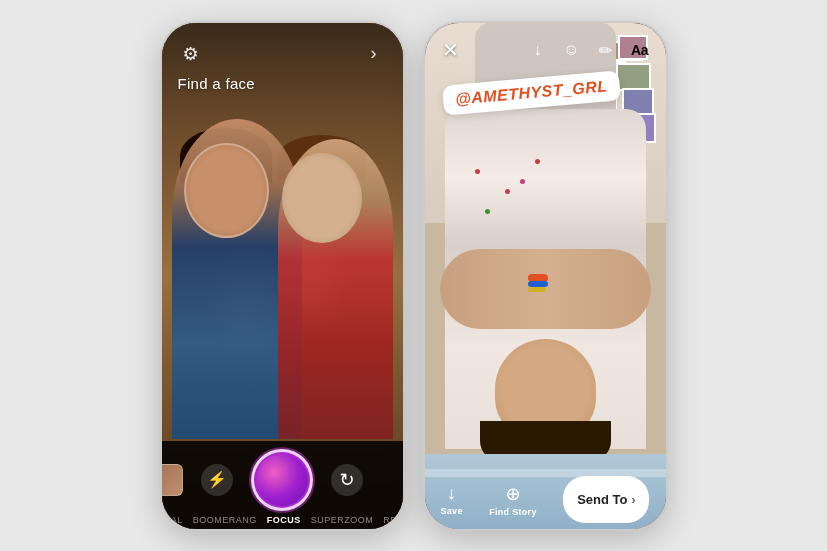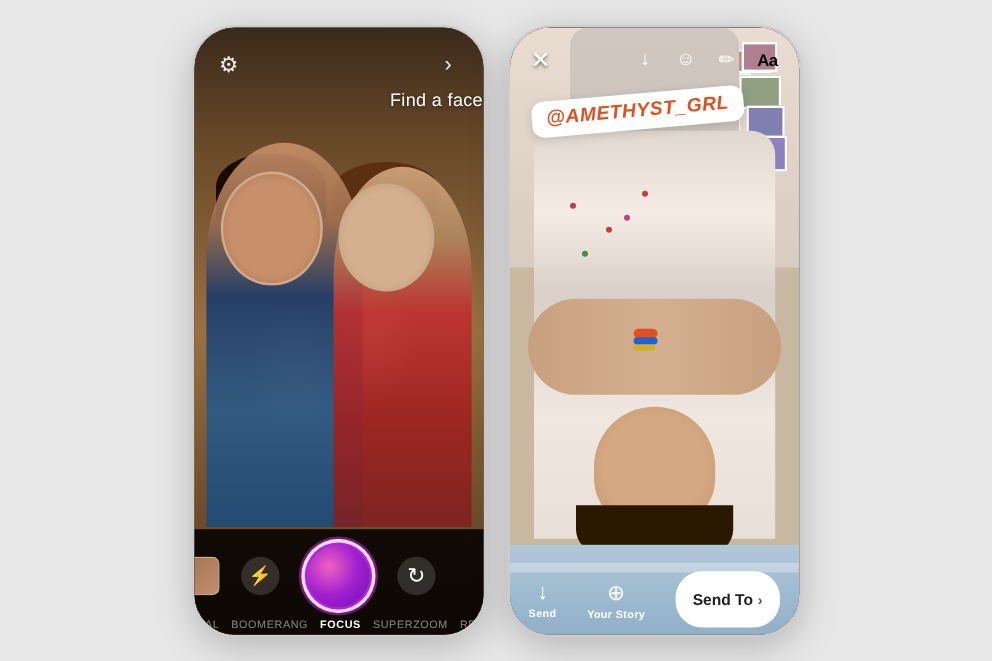--- a/index.html
+++ b/index.html
@@ -162,21 +162,21 @@
       align-items: center;
       justify-content: center;
       font-size: 18px;
     }
 
     .find-face-text {
       position: absolute;
       top: 52px;
       left: 0;
       right: 0;
-      text-align: right;
+      text-align: left;
       color: white;
       font-size: 15px;
       font-weight: 400;
       letter-spacing: 0.3px;
       z-index: 10;
       text-shadow: 0 1px 3px rgba(0,0,0,0.5);
       padding-left: 16px;
     }
 
     
@@ -642,25 +642,25 @@
         </div>
       </div>
 
       <div class="tag-sticker">
         <span class="tag-text">@AMETHYST_GRL</span>
       </div>
 
       <div class="right-bottom-bar">
         <div class="save-btn">
           <span class="save-icon">↓</span>
-          <span class="save-label">Send</span>
+          <span class="save-label">Save</span>
         </div>
         <div class="your-story-btn">
           <span class="story-icon">⊕</span>
-          <span class="story-label">Your Story</span>
+          <span class="story-label">Find Story</span>
         </div>
         <div class="send-to-btn">
           <span>Send To</span>
           <span class="send-chevron">›</span>
         </div>
       </div>
     </div>
   </div>
 
 </div>

